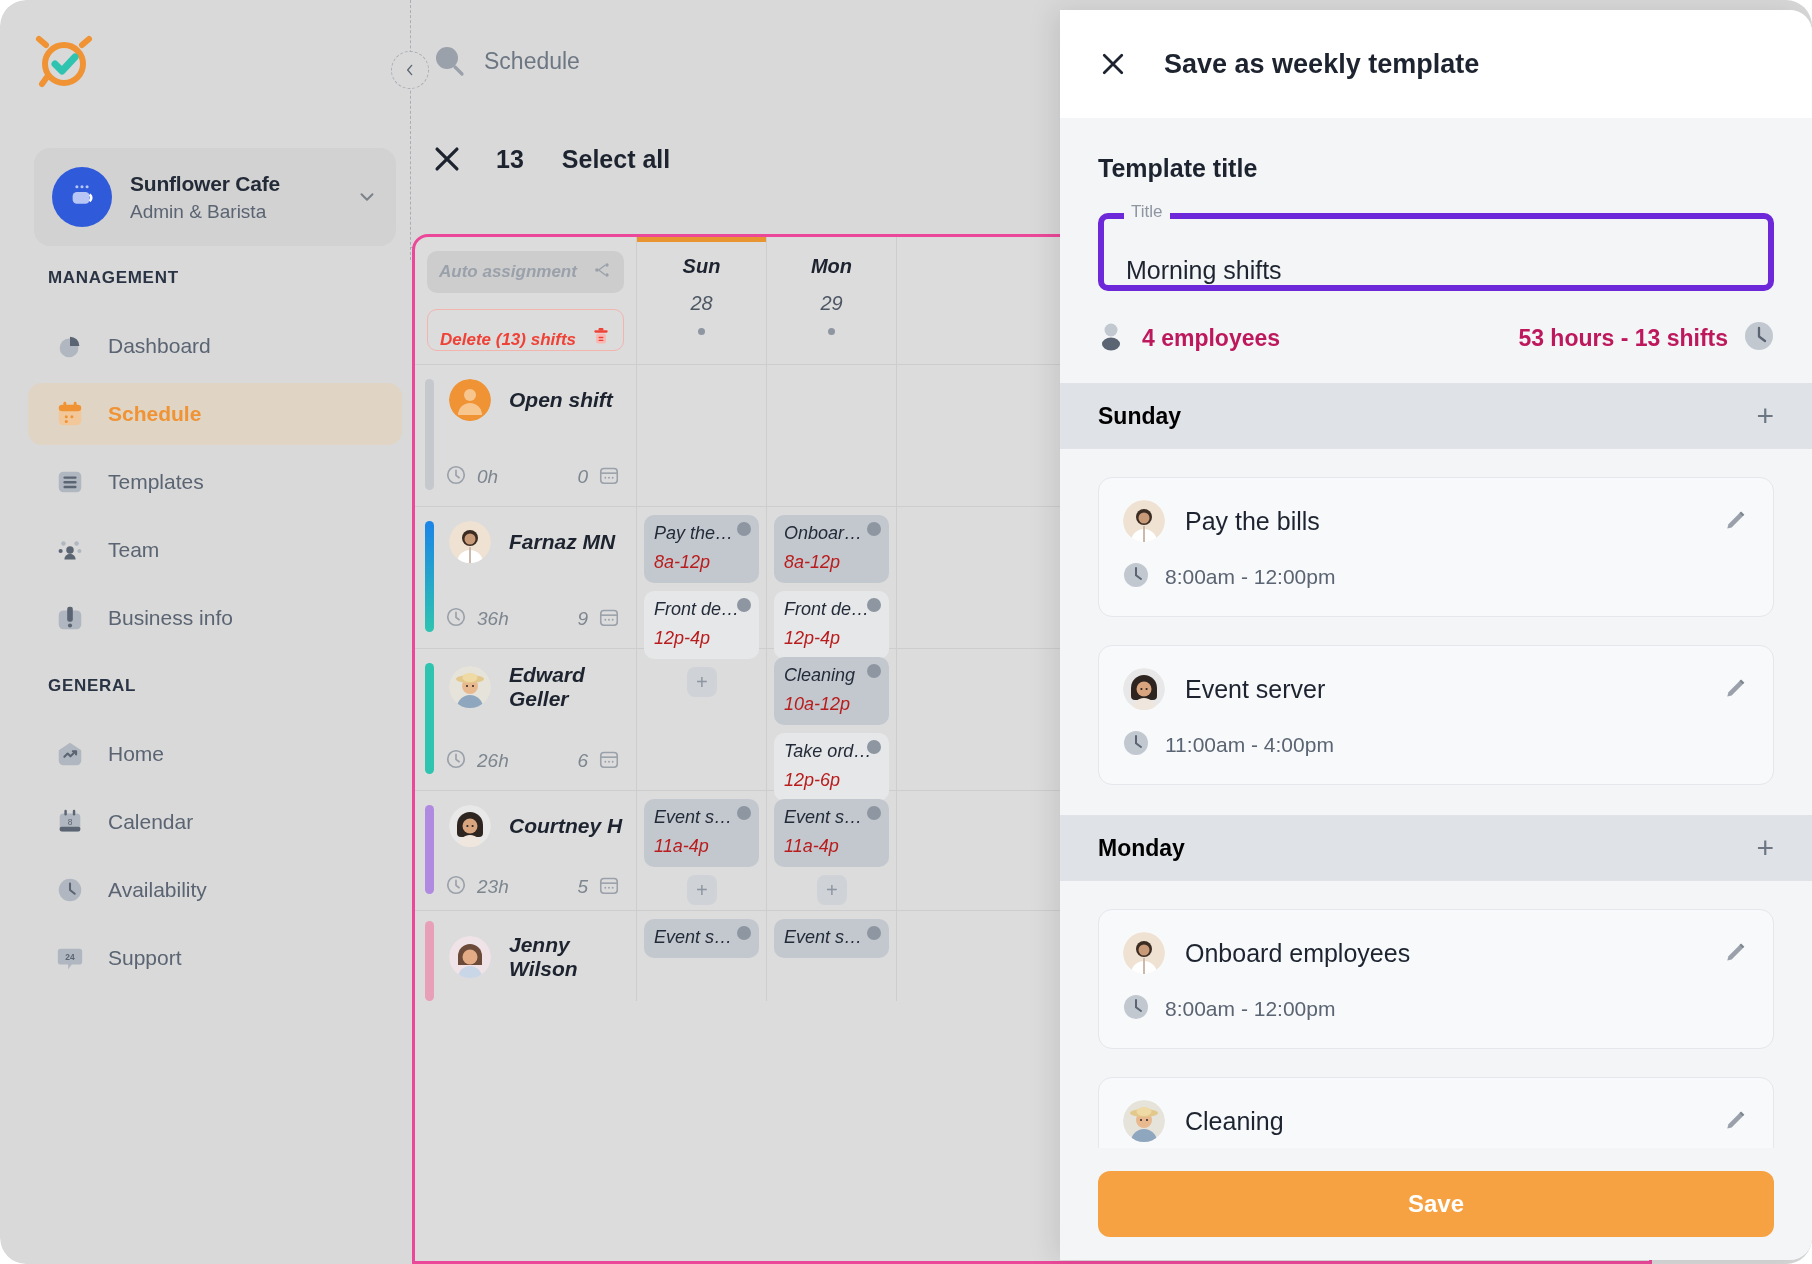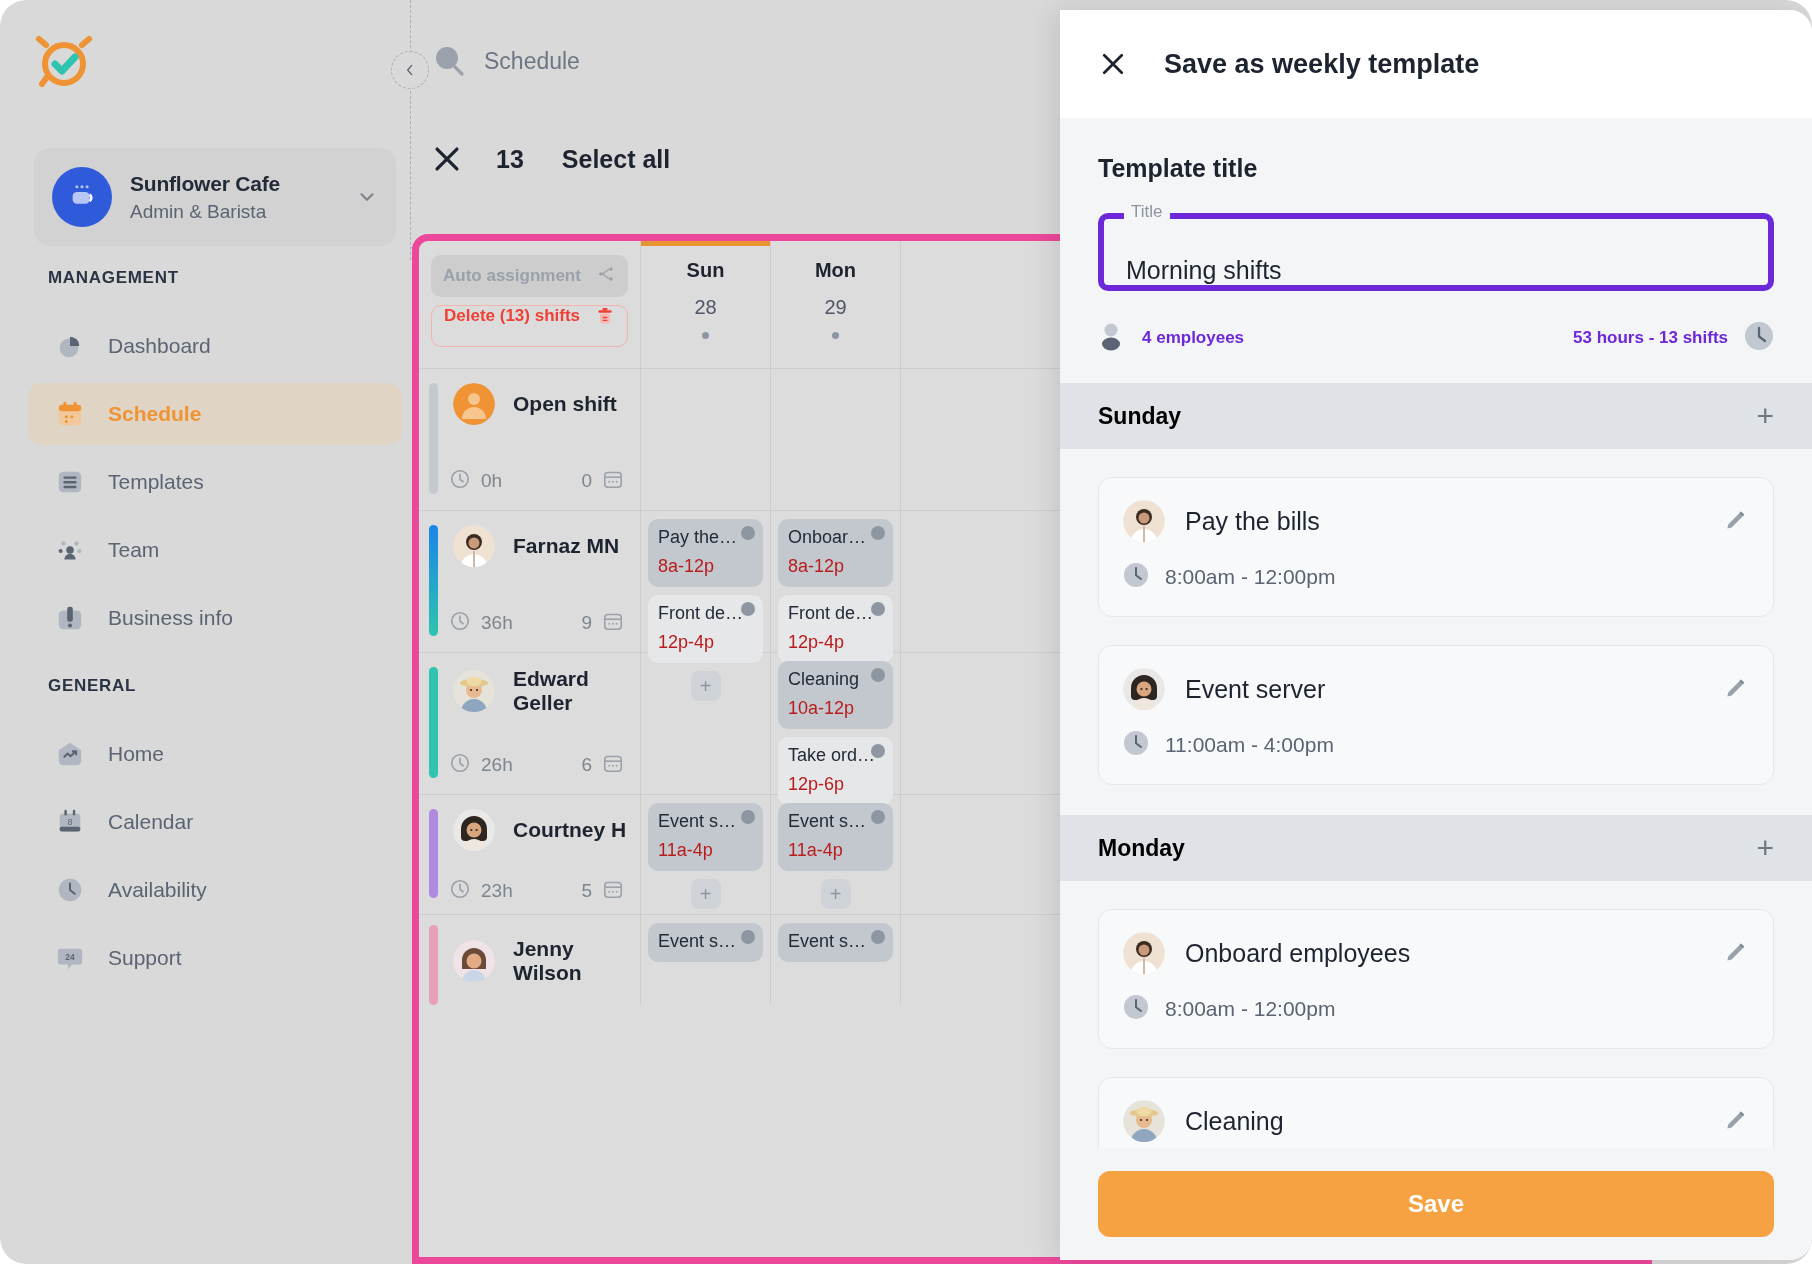--- a/index.html
+++ b/index.html
@@ -110,40 +110,41 @@
   }
   .x-big { width: 34px; height: 34px; cursor: pointer; }
   .sel-count { margin-left: 32px; font-size: 25px; font-weight: bold; color: #1d2430; }
   .sel-all { margin-left: 38px; font-size: 25px; font-weight: bold; color: #1d2430; cursor: pointer; }
 
   
   #grid {
     position: absolute; left: -18px; top: 234px;
     width: 1240px; height: 1030px;
     background: #dcdcdc;
-    border: 7px solid #ec4899;
+    border: 3px solid #ec4899;
     border-radius: 16px 16px 0 0;
     overflow: hidden;
+    font-style: italic;
   }
   .grid-row { display: flex; border-bottom: 1px solid #cdcdcd; }
   .col-emp { width: 222px; flex: 0 0 222px; border-right: 1px solid #cdcdcd; position: relative; }
   .col-day { width: 130px; flex: 0 0 130px; border-right: 1px solid #cdcdcd; position: relative; }
 
   .hdr-row { height: 128px; }
   .hdr-emp { padding: 14px 12px 0 12px; }
   .auto-assign {
     height: 42px; background: #cdcdcd; border-radius: 10px;
     display: flex; align-items: center; padding: 0 12px;
     cursor: pointer;
   }
   .auto-assign .txt { font-size: 17px; font-weight: bold; color: #9aa1aa; flex: 1 1 auto; }
   .del-shifts {
-    margin-top: 8px; height: 42px;
+    margin-top: 16px; height: 42px;
     border: 1px solid #f3b4ae; border-radius: 10px;
-    display: flex; align-items: flex-start; padding: 0 12px;
+    display: flex; align-items: flex-end; padding: 0 12px;
     cursor: pointer;
   }
   .del-shifts .txt { font-size: 17px; font-weight: bold; color: #ef4136; flex: 1 1 auto; }
 
   .day-head { text-align: center; padding-top: 18px; position: relative; }
   .day-head.today::before {
     content: ""; position: absolute; left: 0; right: 0; top: 0;
     height: 5px; background: #e89430;
   }
   .day-name { font-size: 20px; font-weight: bold; color: #1d2430; }
@@ -227,21 +228,21 @@
     background: #f4f5f7; padding: 0 7px;
     font-size: 17px; color: #8d96a1;
   }
 
   .stats-row {
     display: flex; align-items: center;
     padding: 30px 38px 28px 38px;
   }
   .stats-left { display: flex; align-items: center; flex: 1 1 auto; }
   .stats-right { display: flex; align-items: center; }
-  .stats-txt { font-size: 17px; font-weight: bold; color: #6d28d9; }
+  .stats-txt { font-size: 23px; font-weight: bold; color: #be185d; }
   .stats-left .stats-txt { margin-left: 18px; }
   .stats-right .stats-txt { margin-right: 16px; }
 
   .day-band {
     background: #dfe2e7; height: 66px;
     display: flex; align-items: center;
     padding: 0 38px;
   }
   .day-band .nm { font-size: 23px; font-weight: bold; color: #000000; flex: 1 1 auto; }
   .plus-ico { font-size: 30px; color: #6d7783; cursor: pointer; line-height: 1; }

